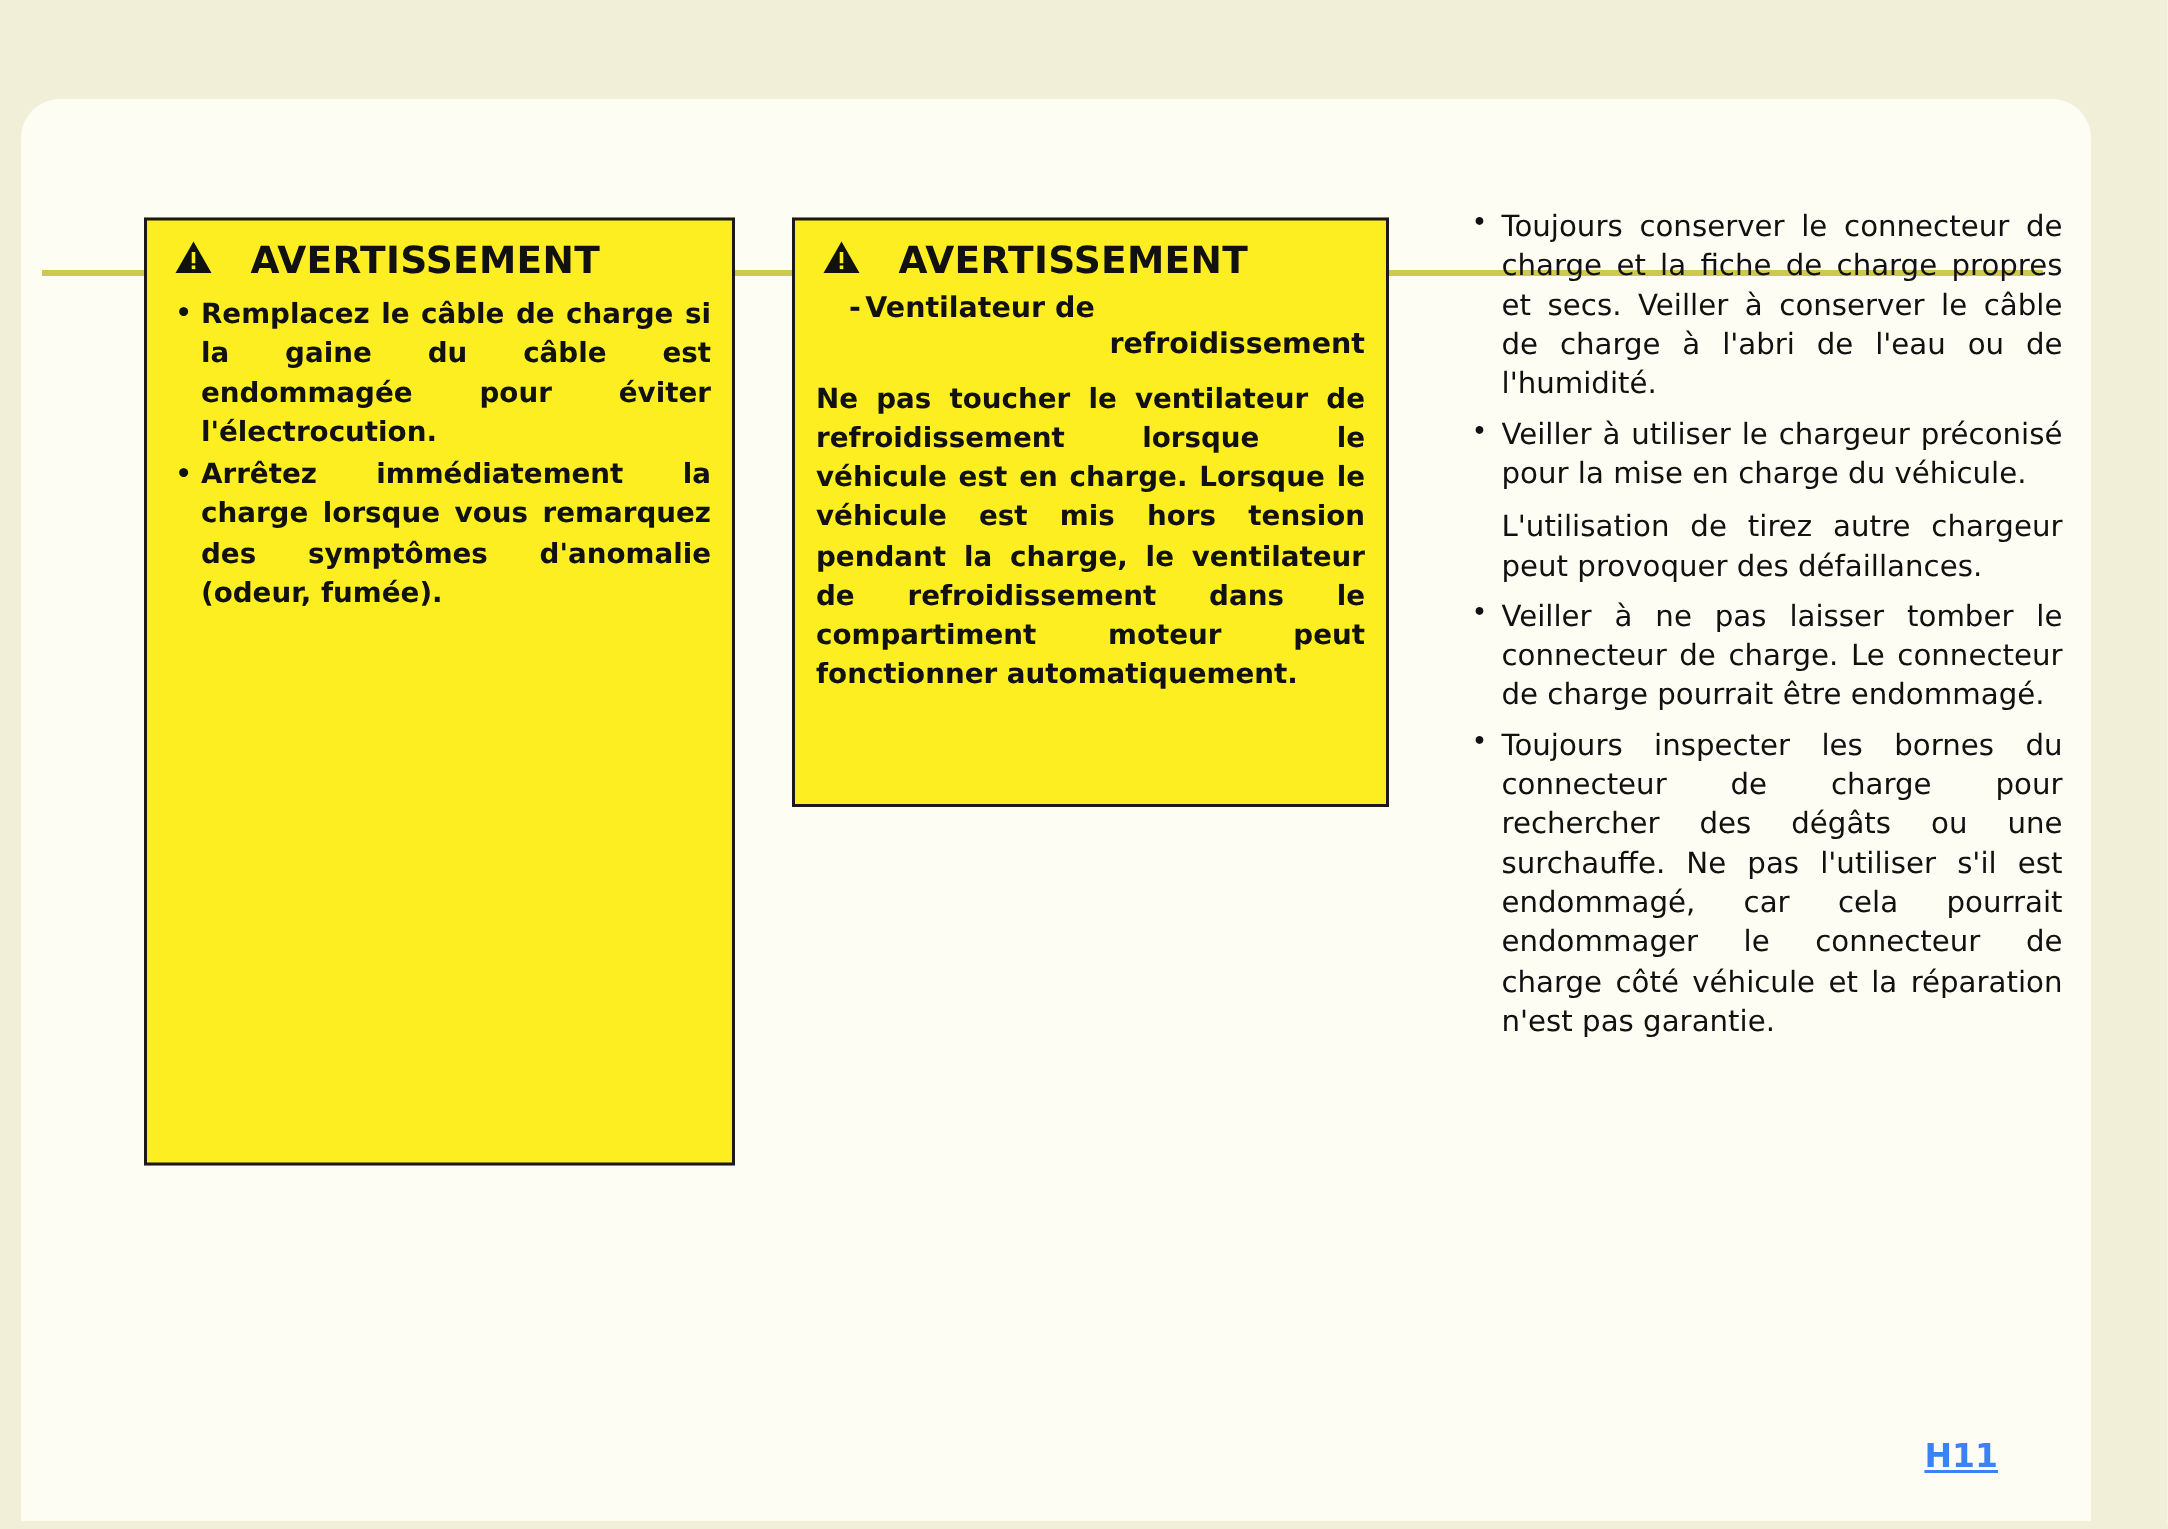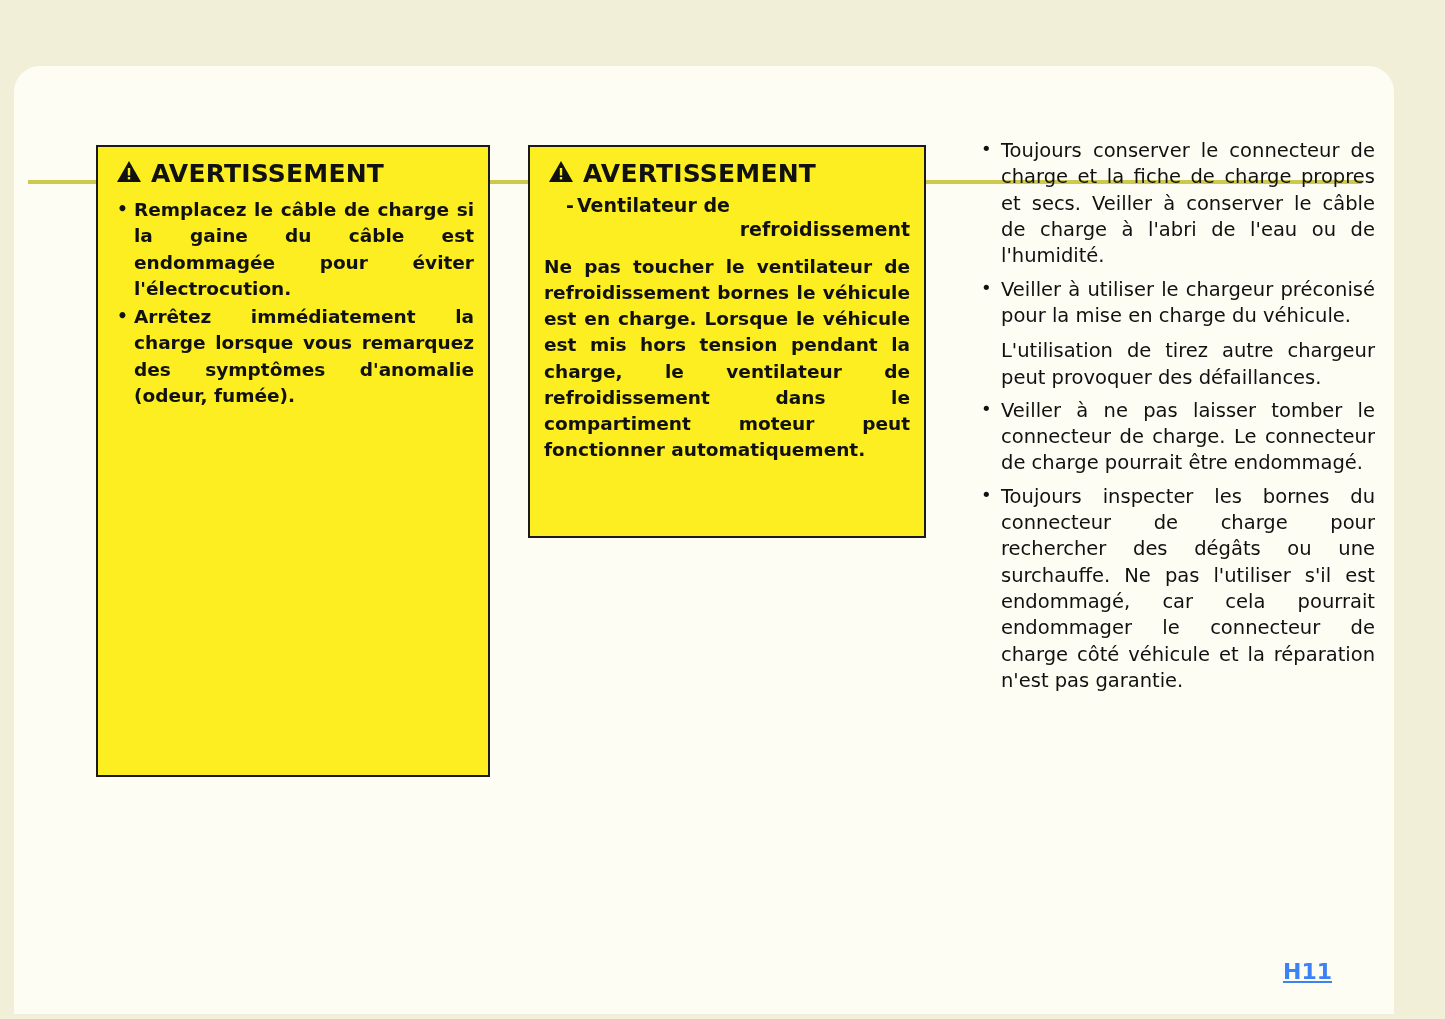--- a/index.html
+++ b/index.html
@@ -54,21 +54,21 @@
   }
   .warn-box.b2 {
     left: 514px;
     top: 79px;
     width: 398px;
     height: 393px;
   }
   .warn-head {
     display: flex;
     align-items: center;
-    gap: 9px;
+    gap: 25px;
     margin-left: 4px;
   }
   .warn-title {
     font-size: 25px;
     font-weight: bold;
     color: #111;
     letter-spacing: 0.2px;
   }
   .warn-sub {
     font-size: 19px;
@@ -203,21 +203,21 @@
             <rect x="11.8" y="8" width="2.4" height="7.5" fill="#fcee21"></rect>
             <rect x="11.8" y="17" width="2.4" height="2.4" fill="#fcee21"></rect>
           </svg>
         </span>
         <span class="warn-title">AVERTISSEMENT</span>
       </div>
       <div class="warn-sub">
         <span class="dash">-</span><span>Ventilateur de</span>
         <span class="warn-sub-indent">refroidissement</span>
       </div>
-      <div class="warn-para">Ne pas toucher le ventilateur de refroidissement bornes le véhicule est en charge. Lorsque le véhicule est mis hors tension pendant la charge, le ventilateur de refroidissement dans le compartiment moteur peut fonctionner automatiquement.</div>
+      <div class="warn-para">Ne pas toucher le ventilateur de refroidissement lorsque le véhicule est en charge. Lorsque le véhicule est mis hors tension pendant la charge, le ventilateur de refroidissement dans le compartiment moteur peut fonctionner automatiquement.</div>
     </div>
 
     <div class="right-col">
       <ul class="plain-list">
         <li>Toujours conserver le connecteur de charge et la fiche de charge propres et secs. Veiller à conserver le câble de charge à l'abri de l'eau ou de l'humidité.</li>
         <li>Veiller à utiliser le chargeur préconisé pour la mise en charge du véhicule.</li>
         <li class="nobullet">L'utilisation de tirez autre chargeur peut provoquer des défaillances.</li>
         <li>Veiller à ne pas laisser tomber le connecteur de charge. Le connecteur de charge pourrait être endommagé.</li>
         <li>Toujours inspecter les bornes du connecteur de charge pour rechercher des dégâts ou une surchauffe. Ne pas l'utiliser s'il est endommagé, car cela pourrait endommager le connecteur de charge côté véhicule et la réparation n'est pas garantie.</li>
       </ul>

